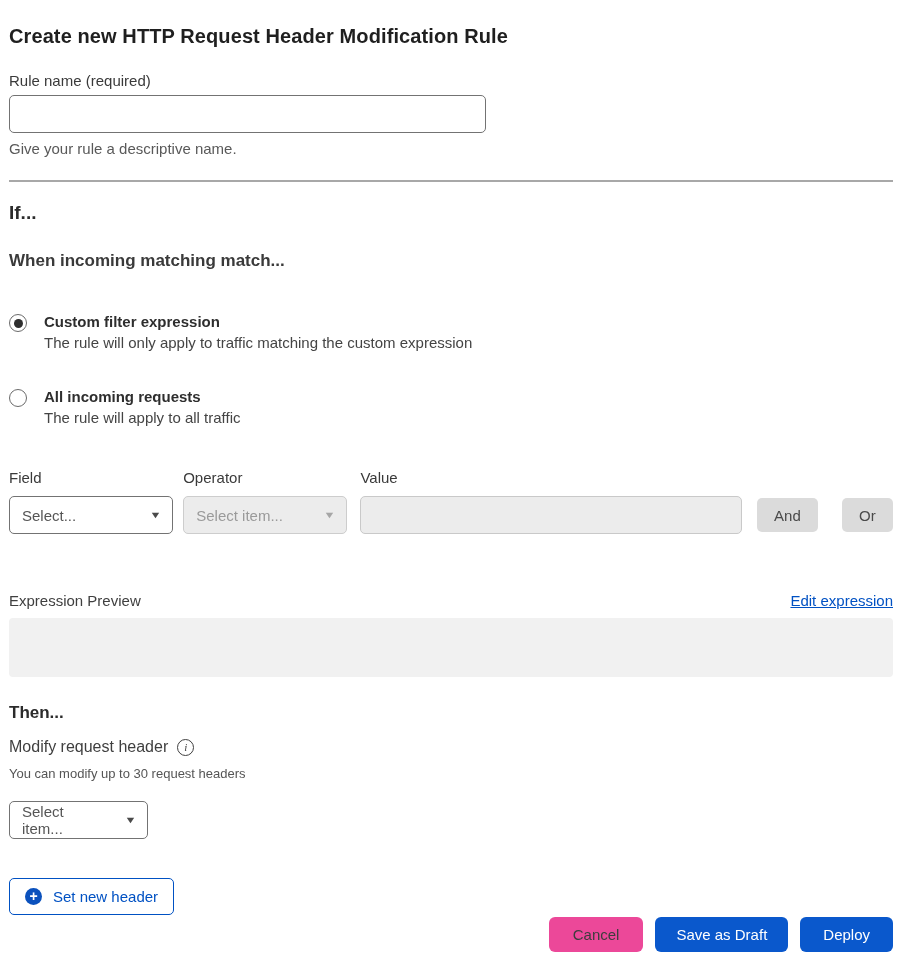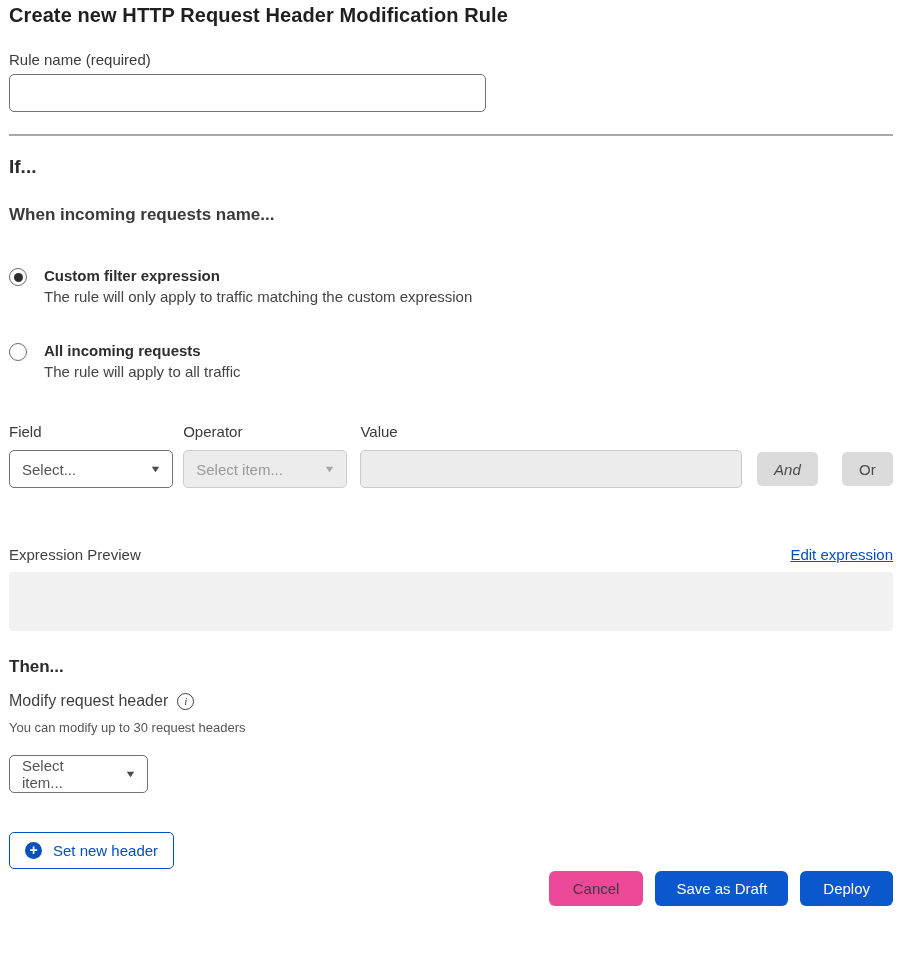--- a/index.html
+++ b/index.html
@@ -3,21 +3,21 @@
 <meta charset="utf-8">
 <style>
   * { margin: 0; padding: 0; box-sizing: border-box; }
   html, body { background: #ffffff; }
   body {
     width: 899px; height: 956px;
     font-family: "Liberation Sans", sans-serif;
     color: #3a3a3a;
     position: relative;
   }
-  .container { padding: 2px 6px 0 9px; }
+  .container { padding: 23px 6px 0 9px; }
 
   
   .page-title {
     font-size: 20px; line-height: 26px; font-weight: 700; color: #1f1f1f;
     letter-spacing: 0.1px;
   }
 
   
   .field-label { font-size: 15px; line-height: 19px; color: #3a3a3a; }
   .rule-name-label { margin-top: 22px; }
@@ -75,21 +75,21 @@
     height: 38px; width: 100%; border-radius: 5px;
     border: 1px solid #c9c9c9; background: #ececec;
     font-family: "Liberation Sans", sans-serif; font-size: 15px; padding: 0 10px;
   }
 
   .andor-btn {
     height: 34px; margin-bottom: 2px; border: none; border-radius: 5px;
     background: #dbdbdb; color: #4a4a4a; font-size: 15px;
     font-family: "Liberation Sans", sans-serif; cursor: pointer;
   }
-  .andor-and { width: 62px; margin-right: 24px; font-style: italic; }
+  .andor-and { width: 62px; margin-right: 24px; }
   .andor-or { width: 52px; }
 
   
   .preview-header {
     margin-top: 57px; display: flex; align-items: baseline; justify-content: space-between;
   }
   .preview-label { font-size: 15px; line-height: 20px; color: #3f3f3f; }
   .edit-expression-link {
     font-size: 15px; color: #0051c3; text-decoration: underline; cursor: pointer;
   }
@@ -140,25 +140,26 @@
 </style>
 </head>
 <body>
 
 <div class="container">
 
   <h1 class="page-title">Create new HTTP Request Header Modification Rule</h1>
 
   <div class="field-label rule-name-label">Rule name (required)</div>
   <input class="rule-name-input" type="text" value="" style="">
+  <div class="help-text">Give your rule a descriptive name.</div>
 
   <hr class="divider">
 
   <div class="if-heading">If...</div>
-  <div class="if-subheading">When incoming requests name...</div>
+  <div class="if-subheading">When incoming matching match...</div>
 
   <div class="radio-option second">
     <span class="radio-circle checked"></span>
     <span class="radio-texts">
       <span class="radio-label">Custom filter expression</span>
       <span class="radio-desc">The rule will only apply to traffic matching the custom expression</span>
     </span>
   </div>
 
   <div class="radio-option first">

